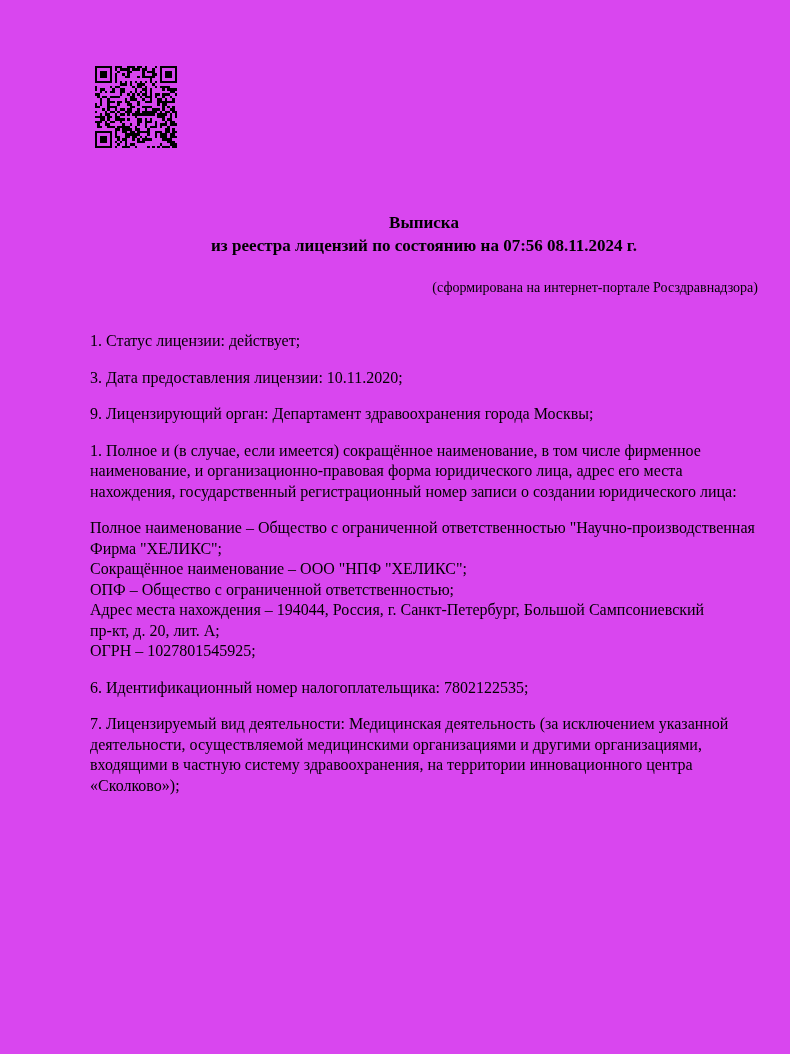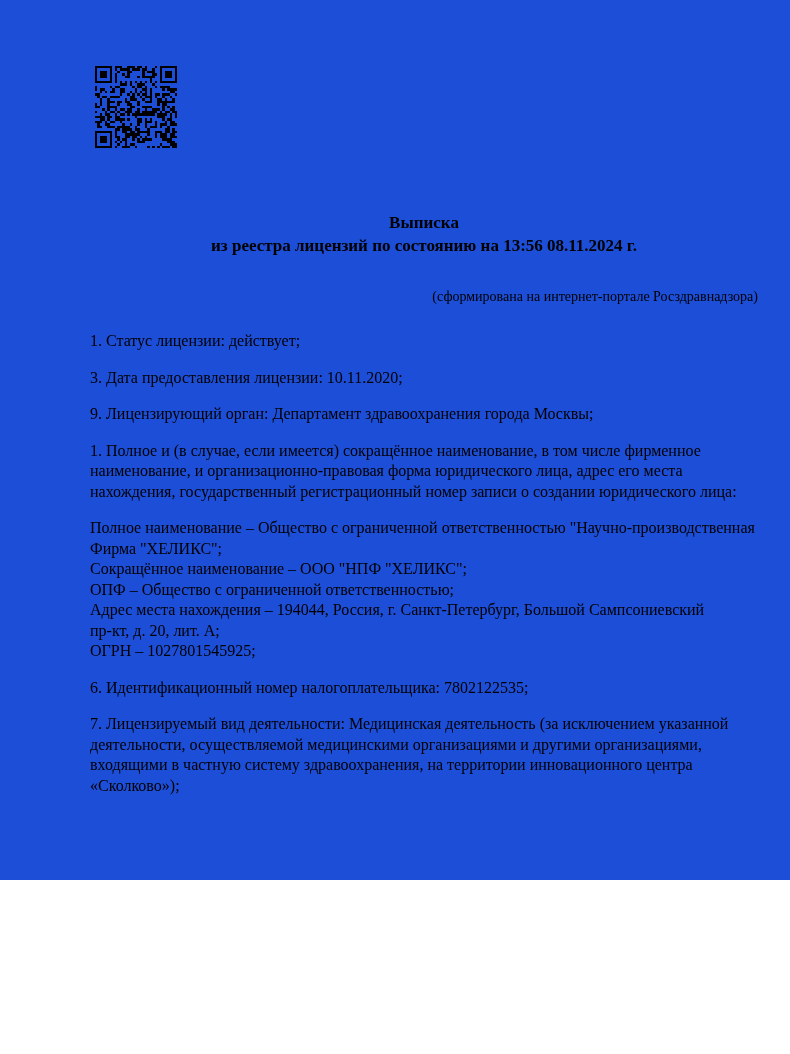--- a/index.html
+++ b/index.html
@@ -3,22 +3,22 @@
 <meta charset="utf-8">
 <style>
   html, body {
     margin: 0;
     padding: 0;
     background: #ffffff;
   }
   .page {
     position: relative;
     width: 790px;
-    height: 880px;
-    background: #1d4ed8;
+    height: 1054px;
+    background: #d946ef;
     color: #000000;
     font-family: "Liberation Serif", "DejaVu Serif", serif;
     overflow: hidden;
   }
   .qr {
     position: absolute;
     left: 95px;
     top: 66px;
     width: 82px;
     height: 82px;
@@ -34,21 +34,21 @@
     top: 211px;
     width: 668px;
     text-align: center;
     font-weight: bold;
     font-size: 17px;
     line-height: 23px;
   }
   .subtitle {
     position: absolute;
     left: 90px;
-    top: 288px;
+    top: 279px;
     width: 668px;
     text-align: right;
     font-size: 14px;
     line-height: 17px;
   }
   .doc-body {
     position: absolute;
     left: 90px;
     top: 331px;
     width: 668px;
@@ -593,21 +593,21 @@
         <rect x="27" y="32" width="1" height="1"></rect>
         <rect x="28" y="32" width="1" height="1"></rect>
         <rect x="29" y="32" width="1" height="1"></rect>
         <rect x="31" y="32" width="1" height="1"></rect>
         <rect x="32" y="32" width="1" height="1"></rect>
       </svg>
   </div>
 
   <div class="title-block">
     <div>Выписка</div>
-    <div>из реестра лицензий по состоянию на 13:56 08.11.2024 г.</div>
+    <div>из реестра лицензий по состоянию на 07:56 08.11.2024 г.</div>
   </div>
 
   <div class="subtitle">(сформирована на интернет-портале Росздравнадзора)</div>
 
   <div class="doc-body">
     <p>1. Статус лицензии: действует;</p>
     <p>3. Дата предоставления лицензии: 10.11.2020;</p>
     <p>9. Лицензирующий орган: Департамент здравоохранения города Москвы;</p>
     <p>1. Полное и (в случае, если имеется) сокращённое наименование, в том числе фирменное наименование, и организационно-правовая форма юридического лица, адрес его места нахождения, государственный регистрационный номер записи о создании юридического лица:</p>
     <p class="org-lines">Полное наименование – Общество с ограниченной ответственностью "Научно-производственная

